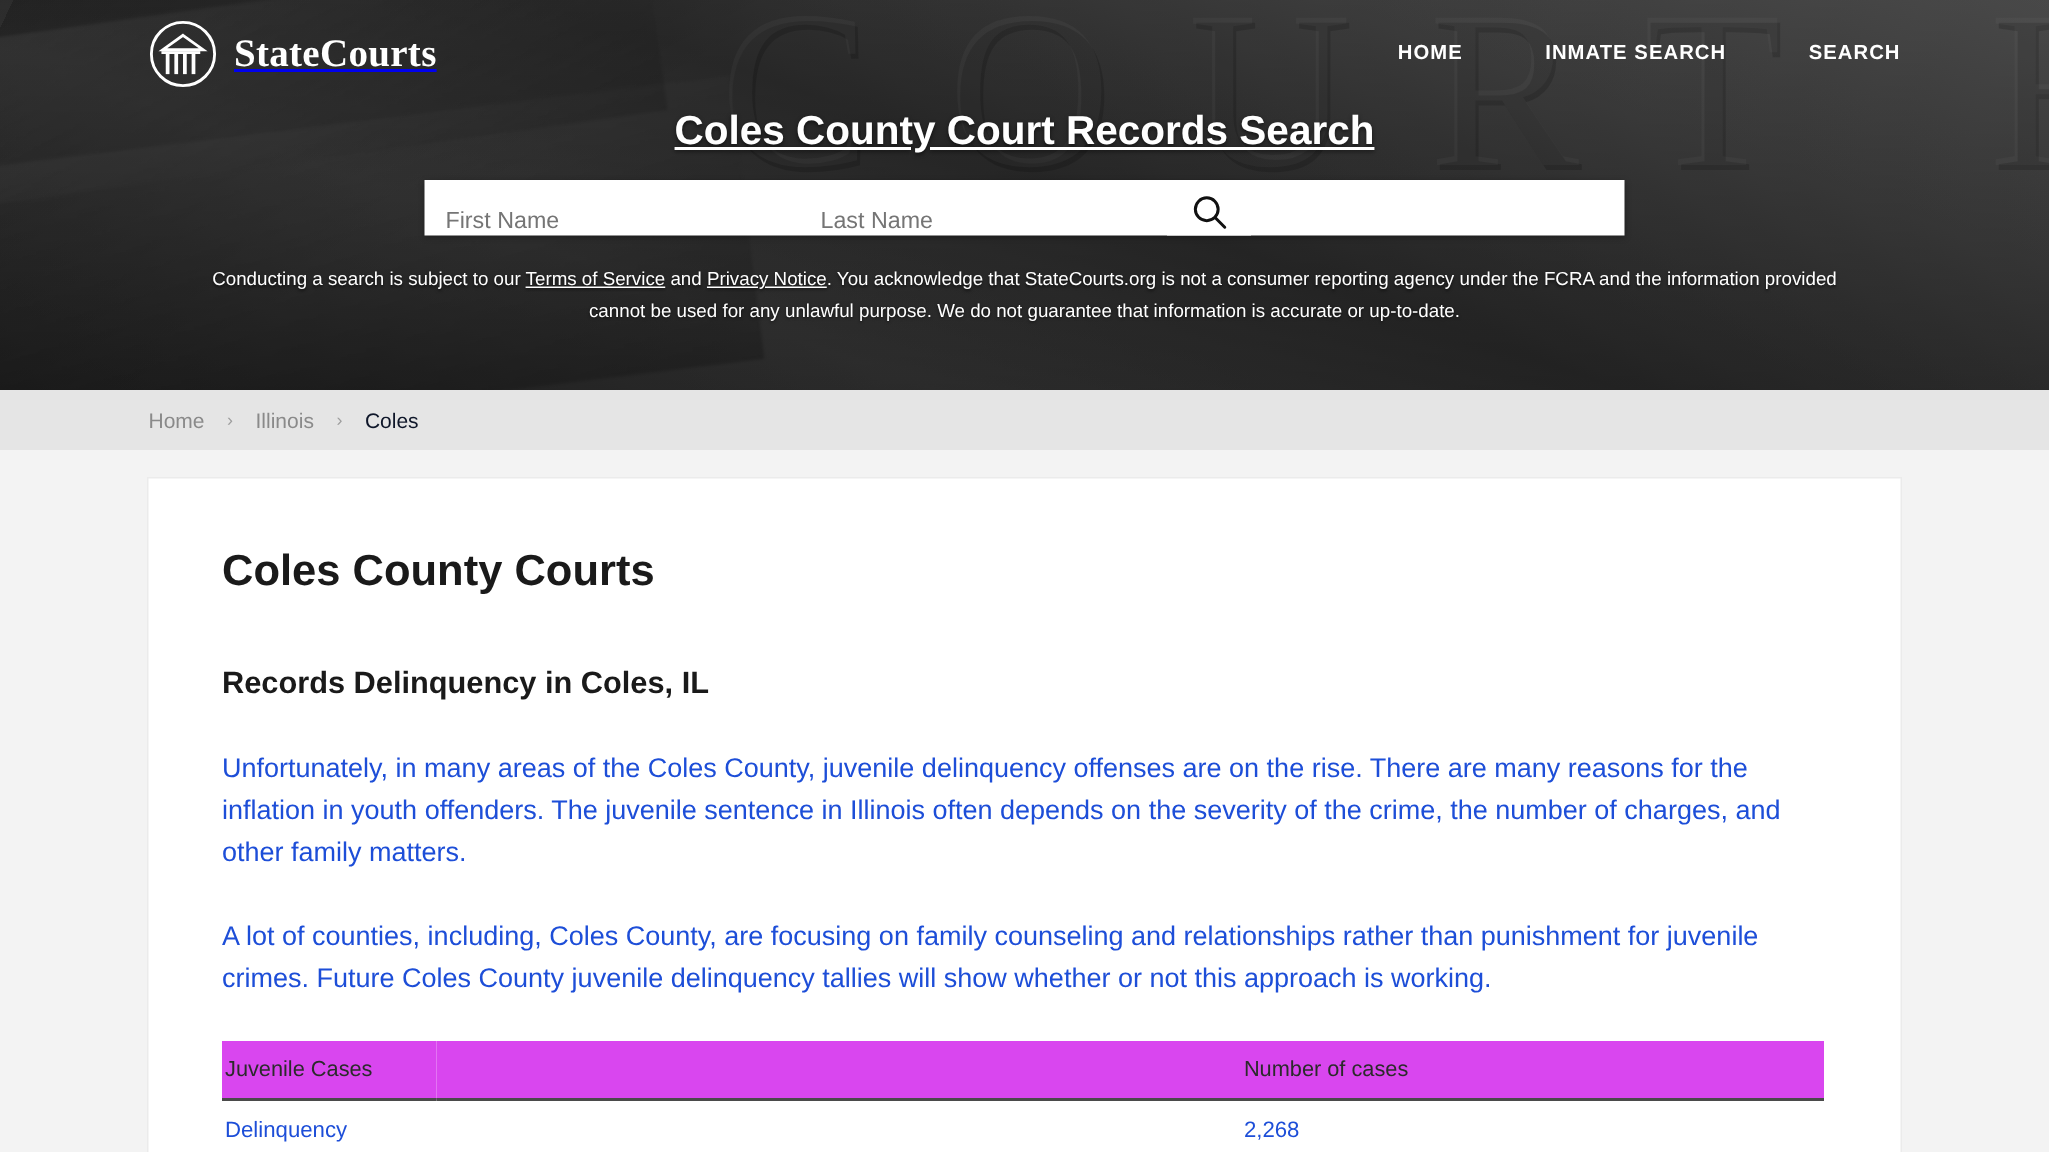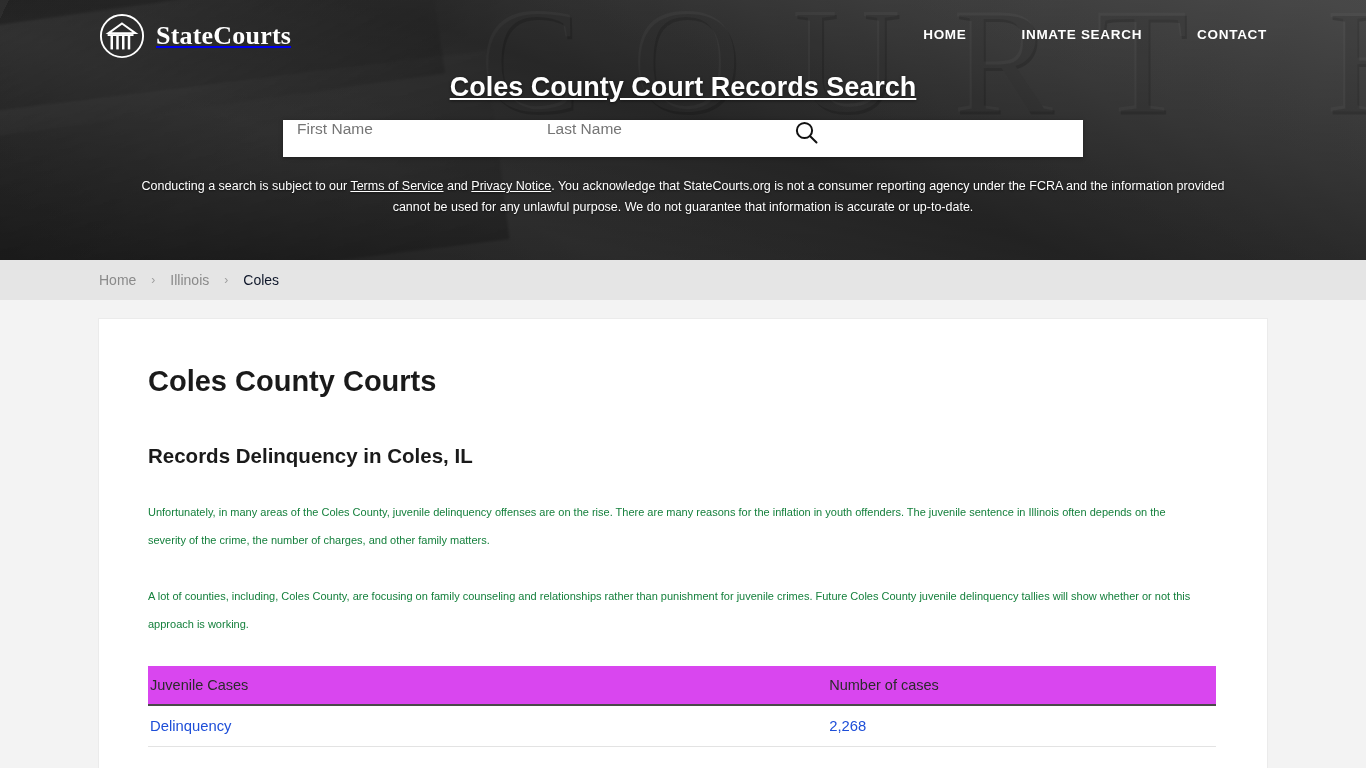--- a/index.html
+++ b/index.html
@@ -85,21 +85,21 @@
     font-size: 27px; font-weight: bold; color: #fff;
     text-shadow: 0 1px 3px rgba(0,0,0,.55);
     text-decoration: underline;
   }
 
   
   .searchbar {
     position: absolute; top: 120px; left: 283px;
     width: 800px; height: 37px;
     background: #fff;
-    display: flex; align-items: flex-start;
+    display: flex; align-items: flex-end;
     box-shadow: 0 1px 4px rgba(0,0,0,.35);
   }
   .searchbar input[type=text] {
     border: 0; outline: none; background: transparent;
     font-family: "Liberation Sans", sans-serif;
     font-size: 15.5px; color: #333;
     padding: 0 14px;
   }
   .f-first { width: 249px; }
   .f-last  { width: 243px; }
@@ -160,21 +160,21 @@
   }
   h1.page-title {
     font-size: 29px; color: #1a1a1a; font-weight: bold;
     margin-bottom: 46px;
   }
   h2.section-title {
     font-size: 20.5px; color: #1a1a1a; font-weight: bold;
     margin-bottom: 30px;
   }
   p.body {
-    font-size: 11px; color: #15803d; line-height: 28px;
+    font-size: 18px; color: #1d4ed8; line-height: 28px;
     margin-bottom: 28px; max-width: 1045px;
   }
   table.stats {
     width: 1068px; border-collapse: collapse; margin-top: 22px;
   }
   table.stats th {
     text-align: left; font-size: 14.5px; color: #2b2b2b;
     font-weight: normal; background: #d946ef;
     padding: 11px 0 11px 2px;
     border-bottom: 2px solid #4a4a4a;
@@ -208,21 +208,21 @@
           <rect x="30" y="24" width="2.6" height="14" fill="#ffffff"></rect>
           <rect x="9" y="22" width="27" height="2" fill="#ffffff"></rect>
         </svg>
       </span>
       <span class="brand-name">StateCourts</span>
     </a>
 
     <nav class="nav">
       <a href="#">HOME</a>
       <a href="#">INMATE SEARCH</a>
-      <a href="#">CONTACT</a>
+      <a href="#">SEARCH</a>
     </nav>
 
     <div class="hero-title">Coles County Court Records Search</div>
 
     <div class="searchbar">
       <input class="f-first" type="text" placeholder="First Name" style="">
       <div class="divider"></div>
       <input class="f-last" type="text" placeholder="Last Name" style="">
       <div class="divider"></div>
       <div class="divider"></div>

